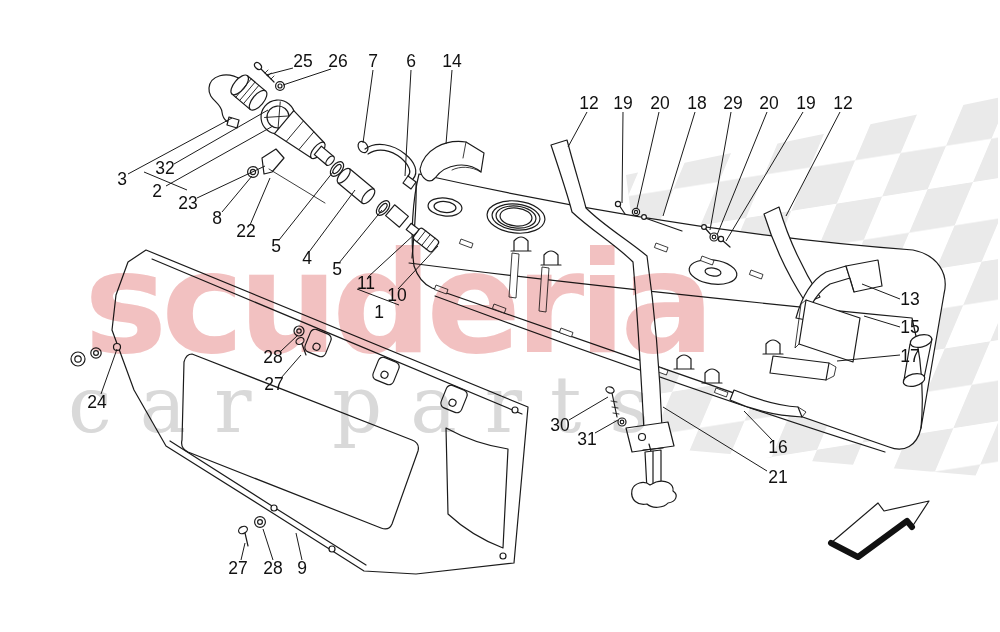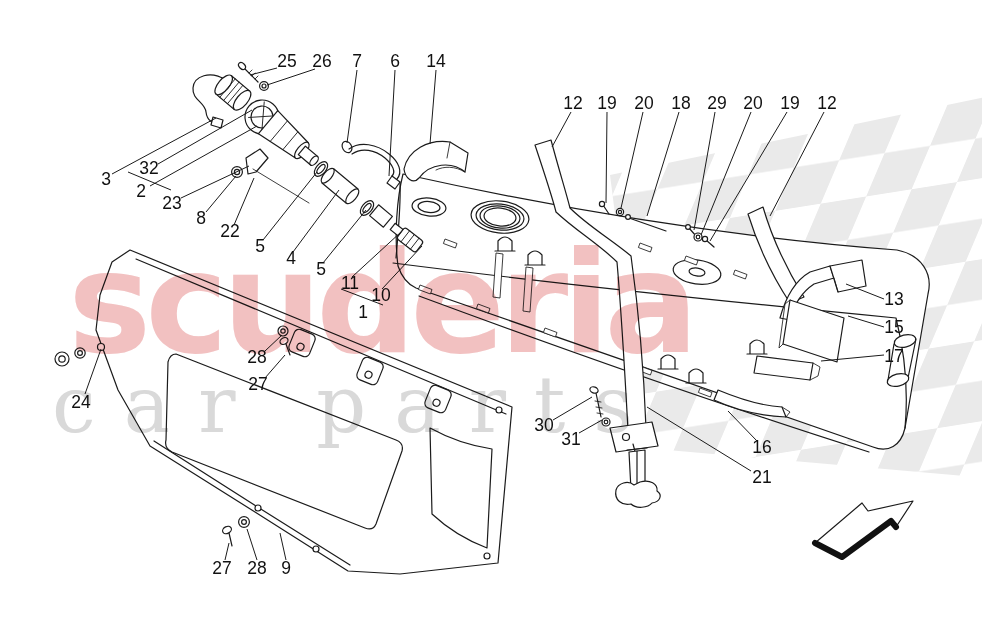--- a/index.html
+++ b/index.html
@@ -1,17 +1,17 @@
 <!DOCTYPE html>
 <html><head>
 <meta charset="utf-8">
 <style>
   html,body{margin:0;padding:0;background:#fff;}
   .stage{position:relative;width:982px;height:632px;background:#ffffff;overflow:hidden;
-         font-family:"Liberation Sans",sans-serif;}
+         font-family:"Liberation Sans",sans-serif;margin-left:16px;}
   svg{position:absolute;inset:0;}
   .ln{fill:none;stroke:#1b1b1b;stroke-width:1.2;stroke-linecap:round;stroke-linejoin:round;}
   .fw{fill:#ffffff;stroke:#1b1b1b;stroke-width:1.2;stroke-linejoin:round;}
   .thin{stroke-width:0.85;}
   .lead{stroke:#1b1b1b;stroke-width:1;fill:none;}
   .lbl{font:17.5px "Liberation Sans",sans-serif;fill:#111;}
   .brand{font:bold 140px "DejaVu Sans",sans-serif;letter-spacing:-6px;mix-blend-mode:multiply;}
   .tagline{font:78px "DejaVu Serif",serif;letter-spacing:28px;mix-blend-mode:multiply;}
 </style>
 </head>

